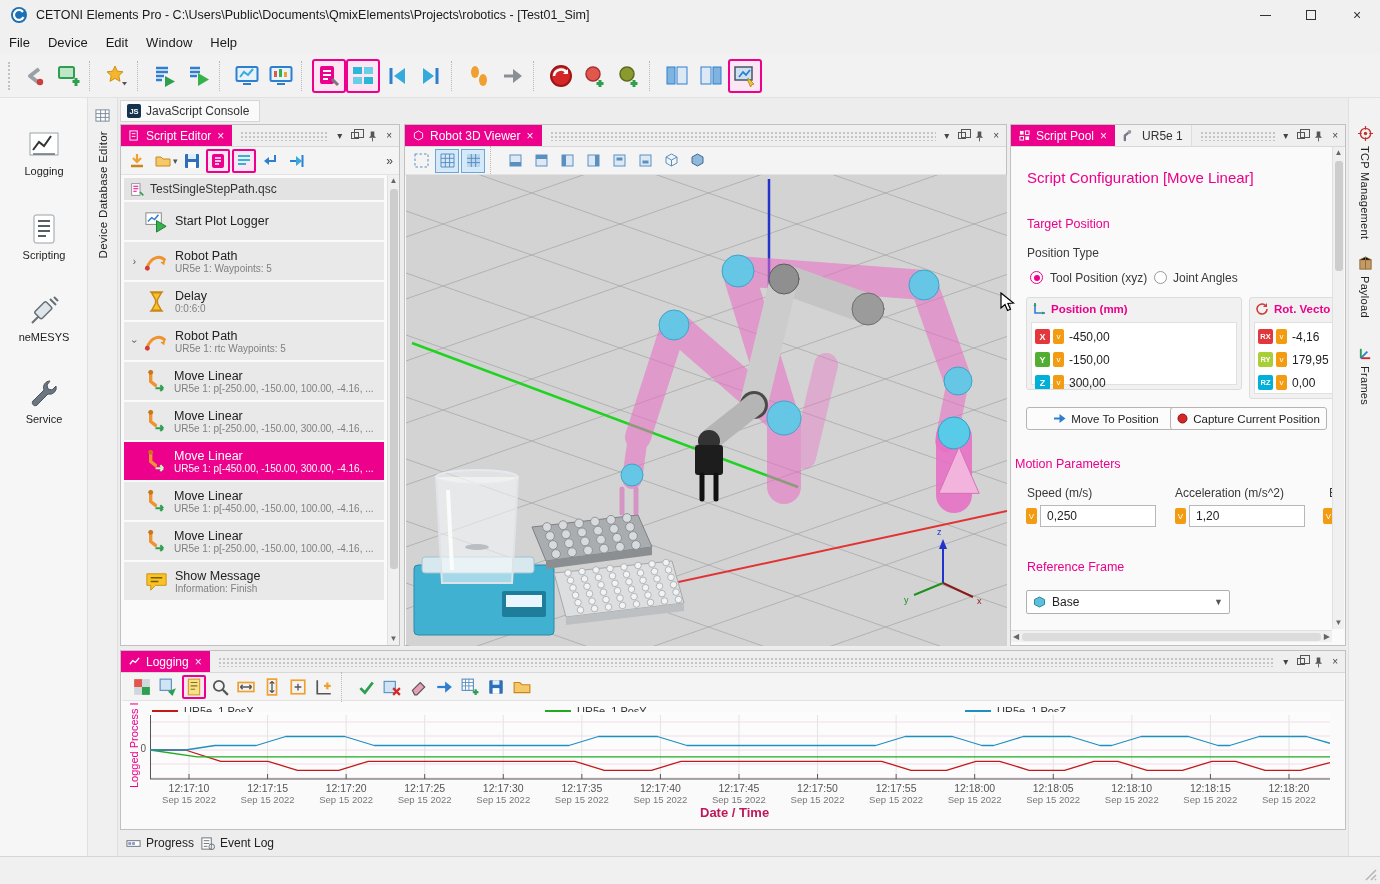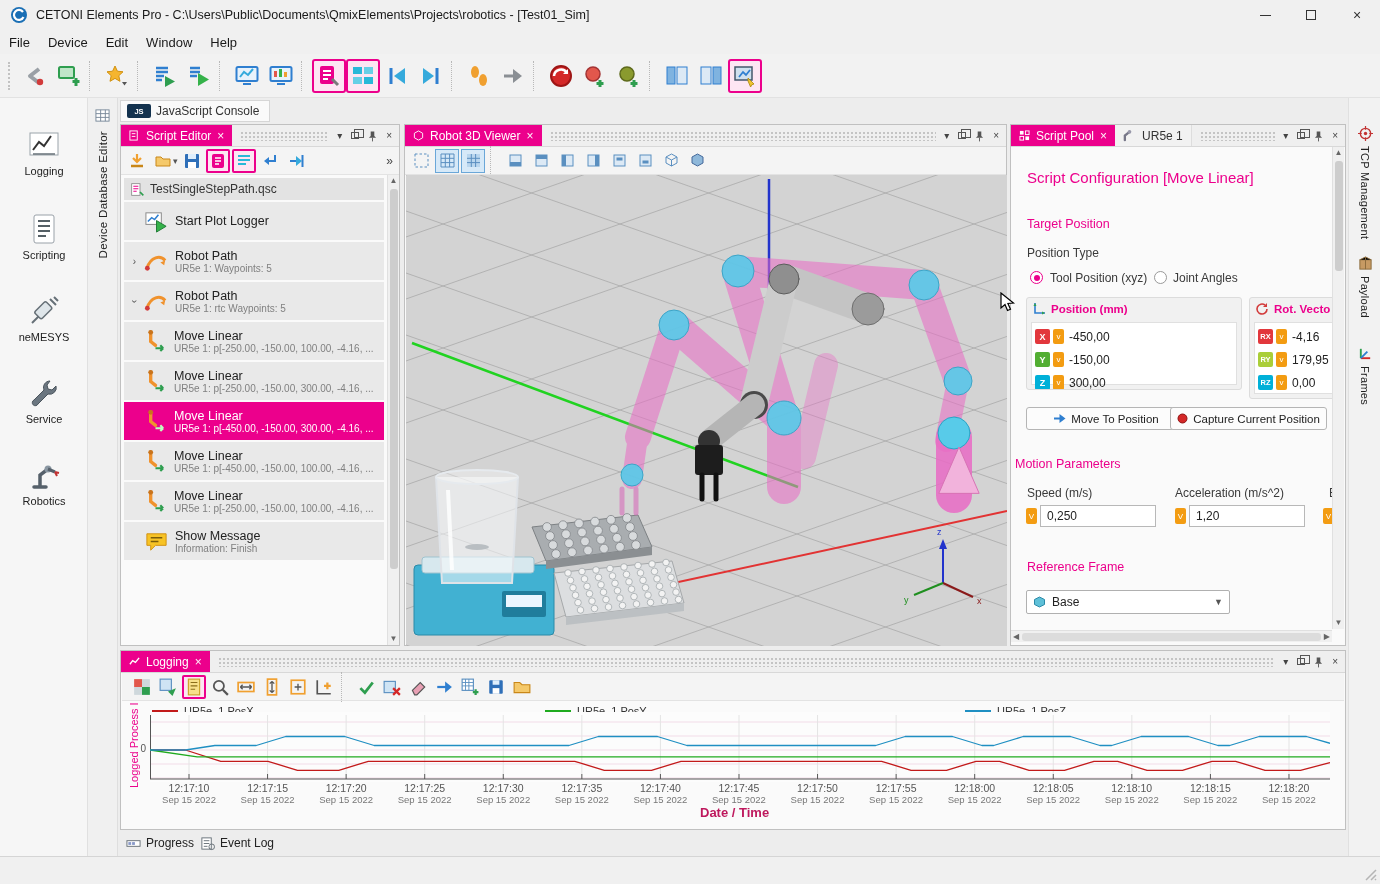--- a/index.html
+++ b/index.html
@@ -36,21 +36,21 @@
   .sideitem .lbl { font-size:11px; color:#222; margin-top:3px; }
 
   
   .dbstrip { position:absolute; left:88px; top:98px; width:30px; height:758px; background:#f0f0f0; border-right:1px solid #dedede; display:flex; flex-direction:column; align-items:center; }
   .dbstrip svg { width:15px; height:15px; margin-top:10px; }
   .vtext-up { writing-mode:vertical-rl; transform:rotate(180deg); font-size:11.5px; color:#222; margin-top:8px; letter-spacing:0.3px; }
 
   
   .jsrow { position:absolute; left:120px; top:100px; width:1226px; height:22px; }
   .jstab { display:inline-flex; align-items:center; gap:5px; height:22px; padding:0 10px 0 6px; background:#fafafa; border:1px solid #d6d6d6; font-size:12px; color:#333; }
-  .jsbadge { width:24px; height:14px; background:#13324e; color:#fff; font-size:7.5px; font-weight:bold; display:flex; align-items:center; justify-content:center; border-radius:2px; }
+  .jsbadge { width:14px; height:14px; background:#13324e; color:#fff; font-size:7.5px; font-weight:bold; display:flex; align-items:center; justify-content:center; border-radius:2px; }
 
   
   .panel { position:absolute; background:#fafafa; border:1px solid #c0c0c0; }
   .ptitle { height:22px; background:#efefef; display:flex; align-items:stretch; border-bottom:1px solid #d8d8d8; }
   .ptab { display:flex; align-items:center; gap:6px; padding:0 8px; font-size:12px; }
   .ptab.active { background:#ec008c; color:#fff; }
   .ptab .x { font-size:12px; opacity:0.95; }
   .ptab.inactive { background:#f2f2f2; color:#333; border-right:1px solid #ddd; }
   .griddots { flex:1; height:10px; align-self:center; margin:0 8px; background-image:radial-gradient(circle,#c4c4c4 0.9px,transparent 1px); background-size:4px 4px; }
   .pctrls { display:flex; align-items:center; gap:9px; padding-right:7px; color:#444; }
@@ -313,29 +313,20 @@
         <path d="M23 5l6 6M27 3l4 4" stroke="#667077" stroke-width="2"></path>
       </svg>
     <span class="lbl">neMESYS</span>
   </div>
   <div class="sideitem" style="top:278px">
     <svg viewBox="0 0 34 34">
         <path d="M23 5a6.5 6.5 0 00-6 9L7 24a3 3 0 104 4l10-10a6.5 6.5 0 008-8l-4 4-4-1-1-4z" fill="#6b7680" stroke="#4a545c"></path>
       </svg>
     <span class="lbl">Service</span>
   </div>
-  <div class="sideitem" style="top:360px">
-    <svg viewBox="0 0 34 34">
-        <path d="M7 29h12M13 29V17l8-6" stroke="#55606a" stroke-width="3.5" fill="none" stroke-linecap="round"></path>
-        <circle cx="21" cy="11" r="3.5" fill="#8a97a2"></circle>
-        <path d="M21 11l7 3" stroke="#55606a" stroke-width="3"></path>
-        <path d="M28 14l2 4m-2-4l4 1" stroke="#c23333" stroke-width="2"></path>
-      </svg>
-    <span class="lbl">Robotics</span>
-  </div>
 </div>
 
 <div class="dbstrip">
   <svg viewBox="0 0 16 16">
       <rect x="1" y="2" width="14" height="12" fill="#fff" stroke="#778899"></rect>
       <path d="M1 6h14M1 10h14M6 2v12M11 2v12" stroke="#778899"></path>
     </svg>
   <span class="vtext-up">Device Database Editor</span>
 </div>
 
@@ -441,20 +432,32 @@
       <span class="ticon">
           <svg viewBox="0 0 26 26">
             <path d="M3 20C7 8 17 6 22 12" fill="none" stroke="#f0922d" stroke-width="3"></path>
             <circle cx="3.5" cy="20" r="2.5" fill="#d23b3b"></circle>
             <path d="M22 12l-1 5-4-3z" fill="#f0922d"></path>
           </svg>
         </span>
       <span class="ttext">
           <span class="ttitle">Robot Path</span>
           <span class="tsub">UR5e 1: Waypoints: 5</span>
+        </span>
+    </div>
+    <div class="trow">
+      <span class="expander"></span>
+      <span class="ticon">
+          <svg viewBox="0 0 26 26">
+            <path d="M6 3h14M6 23h14M8 4h10l-4 7v4l4 7H8l4-7v-4z" fill="#f7c325" stroke="#c98718" stroke-width="1.5"></path>
+          </svg>
+        </span>
+      <span class="ttext">
+          <span class="ttitle">Delay</span>
+          <span class="tsub">0:0:6:0</span>
         </span>
     </div>
     <div class="trow">
       <span class="expander" style="transform:rotate(90deg)">›</span>
       <span class="ticon">
           <svg viewBox="0 0 26 26">
             <path d="M3 20C7 8 17 6 22 12" fill="none" stroke="#f0922d" stroke-width="3"></path>
             <circle cx="3.5" cy="20" r="2.5" fill="#d23b3b"></circle>
             <path d="M22 12l-1 5-4-3z" fill="#f0922d"></path>
           </svg>

